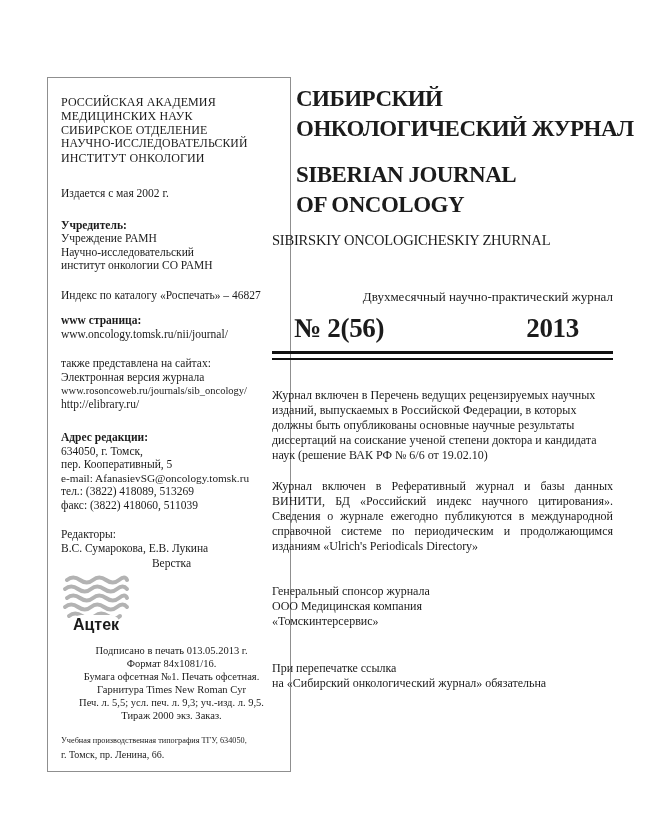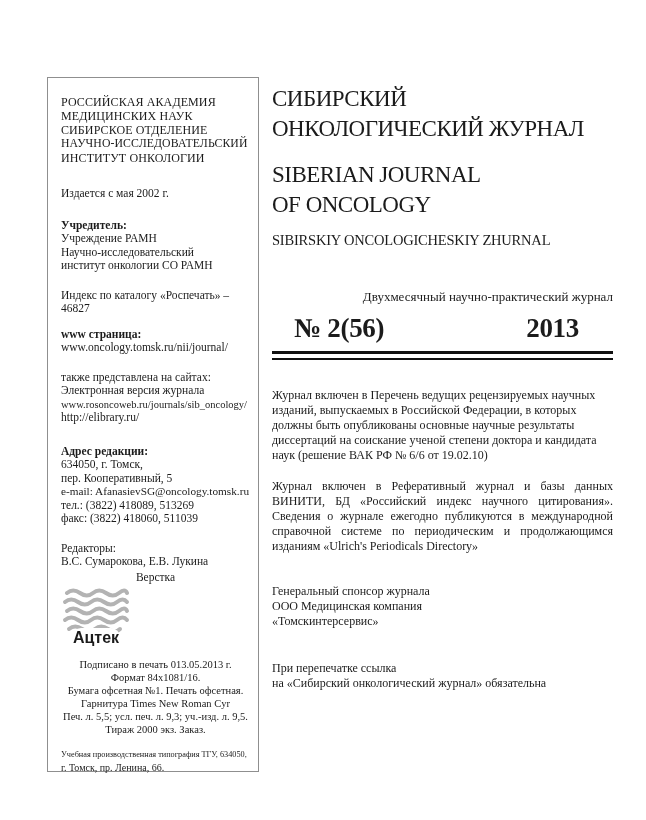--- a/index.html
+++ b/index.html
@@ -5,21 +5,21 @@
   html,body{margin:0;padding:0;background:#ffffff;}
   body{
     width:646px;height:820px;position:relative;overflow:hidden;
     font-family:"Liberation Serif","DejaVu Serif",serif;
     color:#1b1b1b;
   }
   .page{position:absolute;inset:0;background:#fff;}
 
   
   .imprint-box{
-    position:absolute;left:47px;top:77px;width:212px;height:695px;
+    position:absolute;left:47px;top:77px;width:244px;height:695px;
     border:1px solid #8f8f8f;box-sizing:border-box;
     padding:17px 8px 0 13px;
     font-size:11.5px;line-height:13.5px;
   }
   .imprint-box .fit > div{white-space:nowrap;}
   .org{line-height:14px;letter-spacing:0.1px;font-size:12px;}
   .m-since{margin-top:22px;}
   .m-founder{margin-top:18px;}
   .m-index{margin-top:16px;}
   .m-www{margin-top:12px;}
@@ -28,21 +28,21 @@
   .m-editors{margin-top:16px;}
   .bold{font-weight:bold;}
   .layout-credit{margin-top:2px;text-align:center;}
   .logo-wrap{margin-top:2px;}
   .print-info{margin-top:4px;text-align:center;font-size:10.5px;line-height:13px;}
   .printer{margin-top:12px;font-size:10px;line-height:13.5px;}
 
   
   .masthead{position:absolute;left:272px;top:84px;width:341px;}
   .title-ru,.title-en{
-    font-weight:normal;font-size:23px;line-height:30px;letter-spacing:-0.5px;
+    font-weight:bold;font-size:23px;line-height:30px;letter-spacing:-0.5px;margin-left:24px;
   }
   .title-ru > div,.title-en > div{white-space:nowrap;}
   .title-en{margin-top:16px;}
   .title-translit{
     margin-top:12px;font-weight:normal;font-size:14.5px;letter-spacing:-0.2px;white-space:nowrap;
   }
   .subtitle{margin-top:40px;text-align:right;font-size:13px;}
   .issue-row{
     margin-top:8px;display:flex;justify-content:space-between;align-items:baseline;
     font-size:27px;font-weight:bold;padding:0 34px 0 22px;letter-spacing:-0.3px;

